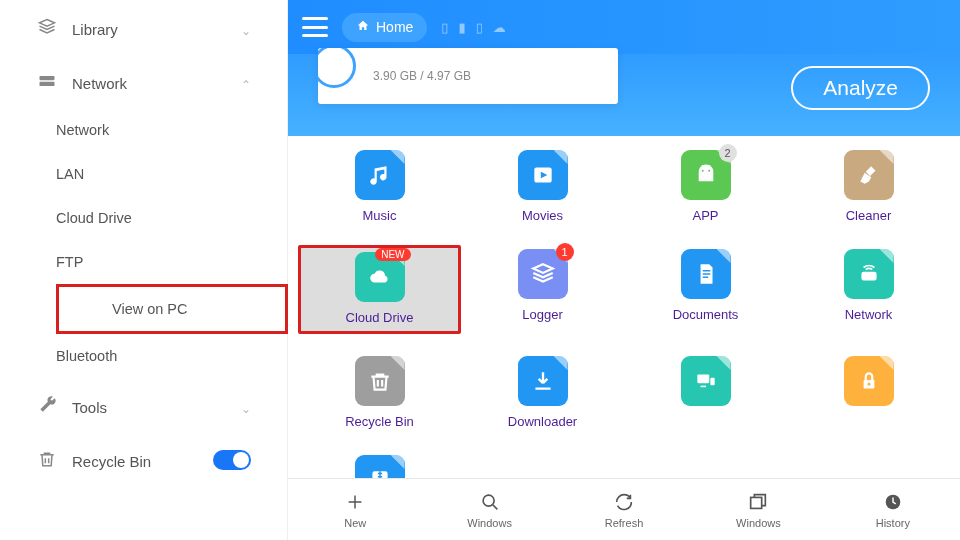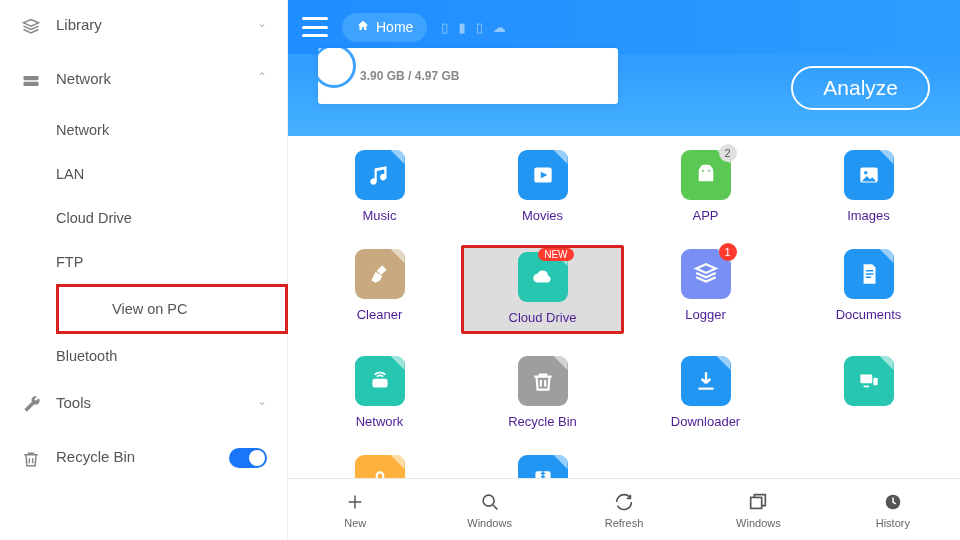--- a/index.html
+++ b/index.html
@@ -1,40 +1,40 @@
 <!DOCTYPE html>
 <html><head>
 <meta charset="utf-8">
 <style>
 * { box-sizing: border-box; margin: 0; padding: 0; }
 body { font-family: -apple-system, Helvetica, Arial, sans-serif; width: 960px; height: 540px; overflow: hidden; background: #fff; }
 .app { display: flex; width: 100%; height: 100%; }
 
 
 .sidebar { width: 288px; background: #fff; border-right: 1px solid #eee; display: flex; flex-direction: column; }
-.side-row { display: flex; align-items: flex-start; padding: 16px 20px; color: #555; cursor: pointer; position: relative; }
+.side-row { display: flex; align-items: flex-end; padding: 16px 36px; color: #555; cursor: pointer; position: relative; }
 .side-row .icon { width: 22px; height: 22px; margin-right: 14px; color: #888; display: flex; align-items: center; justify-content: center; }
 .side-row .label { flex: 1; font-size: 15px; color: #555; }
 .side-row .chev { color: #bbb; font-size: 12px; }
 .side-sub { padding-left: 56px; }
 .side-sub .sub-item { padding: 14px 0; font-size: 14.5px; color: #555; cursor: pointer; }
 .highlight-red { border: 3px solid #d92020; padding-left: 53px !important; margin-left: 0; margin-right: -1px; }
 .toggle { width: 38px; height: 20px; border-radius: 10px; background: #1976f6; position: relative; }
 .toggle::after { content: ""; position: absolute; right: 2px; top: 2px; width: 16px; height: 16px; background: #fff; border-radius: 50%; }
 
 
 .main { flex: 1; display: flex; flex-direction: column; position: relative; }
 .topbar { background: linear-gradient(90deg, #1f8dff, #2f9cff); height: 54px; display: flex; align-items: center; padding: 0 14px; gap: 14px; }
 .hamburger { color: #fff; width: 26px; height: 20px; display: flex; flex-direction: column; justify-content: space-between; }
 .hamburger span { height: 3px; background: #fff; border-radius: 2px; }
 .home-pill { background: #3ea2ff; color: #fff; border-radius: 20px; padding: 6px 14px; display: flex; align-items: center; gap: 6px; font-size: 14px; }
 .top-icons { display: flex; gap: 10px; color: rgba(255,255,255,0.5); font-size: 13px; }
 
 .hero { background: linear-gradient(180deg, #2f9cff, #46b1ff); height: 82px; padding: 0 30px; display: flex; align-items: flex-start; justify-content: space-between; }
-.storage-card { background: #fff; border-radius: 3px; width: 300px; height: 56px; margin-top: -6px; display: flex; align-items: center; padding: 8px; gap: 4px; box-shadow: 0 2px 8px rgba(0,0,0,0.08); overflow: hidden; font-weight: bold; }
+.storage-card { background: #fff; border-radius: 3px; width: 300px; height: 56px; margin-top: -6px; display: flex; align-items: center; padding: 8px; gap: 17px; box-shadow: 0 2px 8px rgba(0,0,0,0.08); overflow: hidden; }
 .ring { width: 44px; height: 44px; border: 3px solid #3ea2ff; border-radius: 50%; position: relative; margin-left: -14px; margin-top: -20px; flex-shrink: 0; }
 .storage-text { font-size: 12px; color: #888; }
 .analyze-btn { border: 2px solid #fff; color: #fff; background: transparent; border-radius: 22px; padding: 8px 30px; margin-top: 12px; font-size: 21px; cursor: pointer; }
 
 .grid-wrap { flex: 1; overflow-y: auto; padding: 10px 0 0 0; }
 .grid { display: grid; grid-template-columns: repeat(4, 1fr); row-gap: 18px; padding: 0 10px; }
 .cell { display: flex; flex-direction: column; align-items: center; gap: 8px; position: relative; padding: 4px; }
 .tile { width: 50px; height: 50px; border-radius: 9px; position: relative; display: flex; align-items: center; justify-content: center; color: #fff; }
 .tile .corner { position: absolute; top: 0; right: 0; width: 14px; height: 14px; background: rgba(255,255,255,0.55); clip-path: polygon(0 0, 100% 100%, 100% 0); border-top-right-radius: 9px; }
 .cell .cap { font-size: 13px; color: #4c1d95; }
@@ -171,31 +171,20 @@
               <svg viewBox="0 0 24 24" width="26" height="26" fill="#fff">
                 <path d="M6 9a6 6 0 0112 0v8H6zM8 5l1-2M16 5l-1-2" stroke="#fff" stroke-width="1.5" fill="#fff"></path>
                 <circle cx="9" cy="8" r="0.9" fill="#5bc853"></circle>
                 <circle cx="15" cy="8" r="0.9" fill="#5bc853"></circle>
               </svg>
               <span class="badge-circle badge-gray">2</span>
     </div>
     <div class="cap">APP</div>
           </div>
           <div class="cell">
-    <div class="tile t-blue">
-      <span class="corner"></span>
-              <svg viewBox="0 0 24 24" width="26" height="26" fill="#fff">
-                <rect x="4" y="5" width="16" height="14" rx="2"></rect>
-                <circle cx="9" cy="10" r="1.6" fill="#2196f3"></circle>
-                <path fill="#2196f3" d="M6 17l4-4 3 3 2-2 3 3v1H6z"></path>
-              </svg>
-    </div>
-    <div class="cap">Images</div>
-          </div>
-          <div class="cell">
     <div class="tile t-tan">
       <span class="corner"></span>
               <svg viewBox="0 0 24 24" width="26" height="26" fill="#fff">
                 <path d="M14 4l4 4-5 5-4-4zM8 10l-4 8 4 2 4-2 2-4z"></path>
               </svg>
     </div>
     <div class="cap">Cleaner</div>
           </div>
           <div class="cell sel">
     <div class="tile t-teal">

